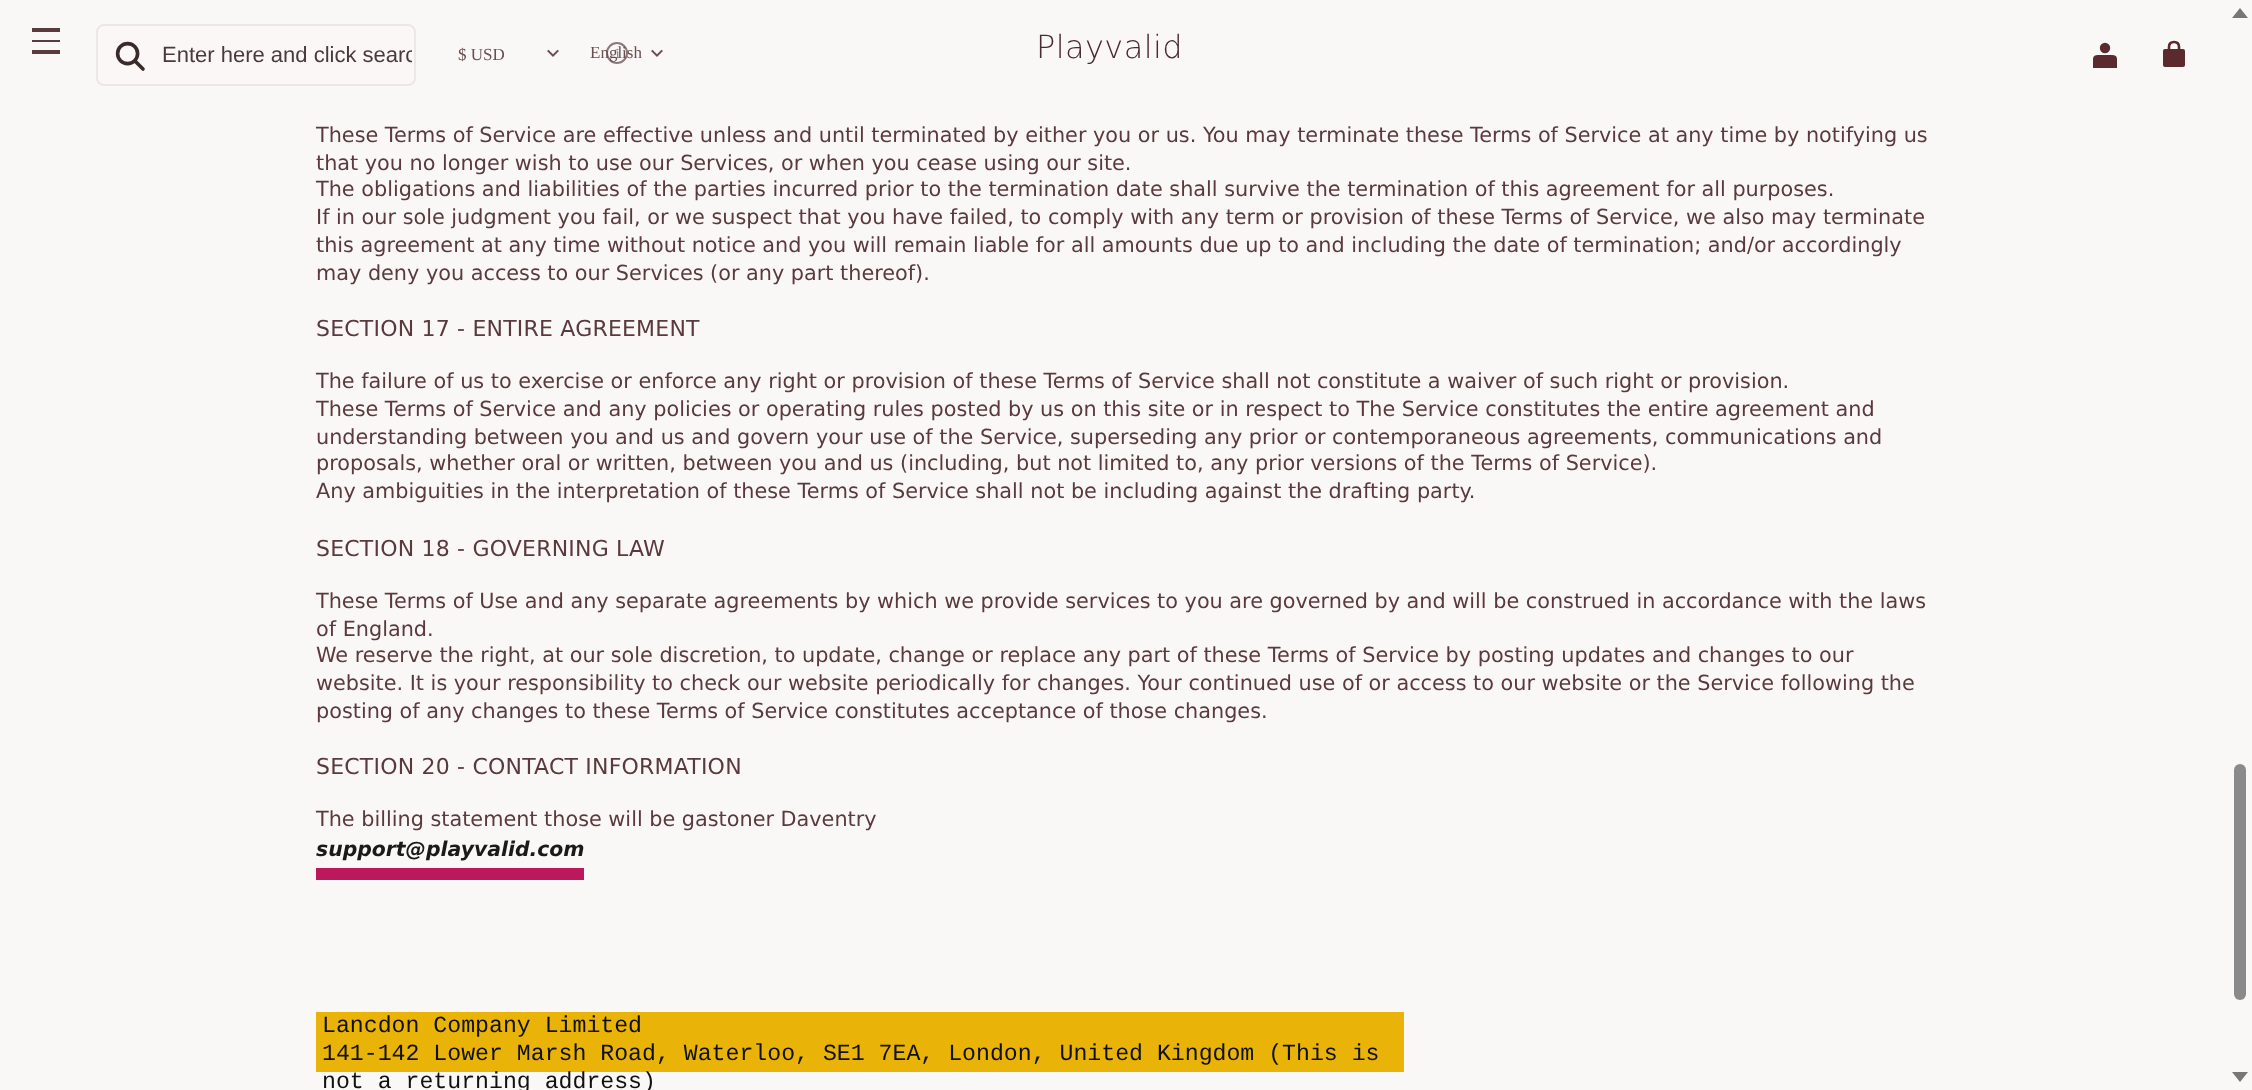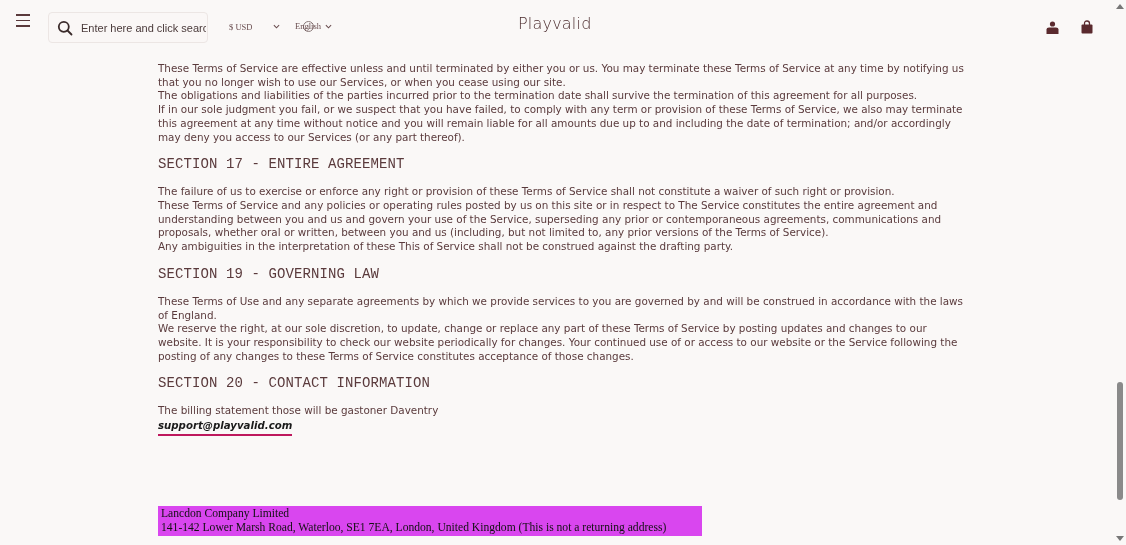--- a/index.html
+++ b/index.html
@@ -38,28 +38,28 @@
   }
   .account-icon { position:absolute; left:1046px; top:21px; width:13px; height:13px; cursor:pointer; }
   .bag-icon { position:absolute; left:1081px; top:20px; width:12px; height:14px; cursor:pointer; }
 
   .content {
     position:absolute; left:158px; top:62px; width:810px;
     font-family:"DejaVu Sans", sans-serif; font-size:10.4px; line-height:13.7px;
     color:#5a3a3c;
   }
   .content p { margin:0; }
-  .sec-title { margin-top:13.7px !important; margin-bottom:13.7px !important; font-size:14px; letter-spacing:0.1px;font-family:Liberation Mono, monospace; }
+  .sec-title { margin-top:13.7px !important; margin-bottom:13.7px !important; font-size:11px; letter-spacing:0.1px; }
   .email-link {
     display:inline-block; margin-top:1px; font-weight:bold; font-style:italic; color:#1a1a1a;
-    border-bottom:2px solid #be185d; padding-bottom:1px; font-size:10.2px; cursor:pointer; text-decoration:none;
+    border-bottom:6px solid #be185d; padding-bottom:1px; font-size:10.2px; cursor:pointer; text-decoration:none;
   }
   .address-box {
-    position:absolute; left:158px; top:506px; width:544px; height:30px; background:#d946ef;
-    font-family:Liberation Serif, serif; font-size:11.6px; line-height:13.8px; color:#111;
+    position:absolute; left:158px; top:506px; width:544px; height:30px; background:#eab308;
+    font-family:Liberation Mono, monospace; font-size:11.6px; line-height:13.8px; color:#111;
     padding:1px 0 0 3px; box-sizing:border-box;
   }
 
   .scrollbar { position:absolute; right:0; top:0; width:12px; height:545px; background:#faf8f7; }
   .scroll-up { position:absolute; left:2px; top:4px; width:0; height:0; border-left:4px solid transparent; border-right:4px solid transparent; border-bottom:5px solid #777; cursor:pointer; }
   .scroll-down { position:absolute; left:2px; bottom:4px; width:0; height:0; border-left:4px solid transparent; border-right:4px solid transparent; border-top:5px solid #777; cursor:pointer; }
   .scroll-thumb { position:absolute; left:3px; top:382px; width:6px; height:118px; background:#8a8a8a; border-radius:3px; cursor:pointer; }
 </style>
 </head>
 <body>
@@ -107,23 +107,23 @@
 </div>
 
 <div class="content">
   <p>These Terms of Service are effective unless and until terminated by either you or us. You may terminate these Terms of Service at any time by notifying us that you no longer wish to use our Services, or when you cease using our site.</p>
   <p>The obligations and liabilities of the parties incurred prior to the termination date shall survive the termination of this agreement for all purposes.</p>
   <p>If in our sole judgment you fail, or we suspect that you have failed, to comply with any term or provision of these Terms of Service, we also may terminate this agreement at any time without notice and you will remain liable for all amounts due up to and including the date of termination; and/or accordingly may deny you access to our Services (or any part thereof).</p>
 
   <p class="sec-title">SECTION 17 - ENTIRE AGREEMENT</p>
   <p>The failure of us to exercise or enforce any right or provision of these Terms of Service shall not constitute a waiver of such right or provision.</p>
   <p>These Terms of Service and any policies or operating rules posted by us on this site or in respect to The Service constitutes the entire agreement and understanding between you and us and govern your use of the Service, superseding any prior or contemporaneous agreements, communications and proposals, whether oral or written, between you and us (including, but not limited to, any prior versions of the Terms of Service).</p>
-  <p>Any ambiguities in the interpretation of these This of Service shall not be construed against the drafting party.</p>
+  <p>Any ambiguities in the interpretation of these Terms of Service shall not be including against the drafting party.</p>
 
-  <p class="sec-title">SECTION 19 - GOVERNING LAW</p>
+  <p class="sec-title">SECTION 18 - GOVERNING LAW</p>
   <p>These Terms of Use and any separate agreements by which we provide services to you are governed by and will be construed in accordance with the laws of England.</p>
 
   <p>We reserve the right, at our sole discretion, to update, change or replace any part of these Terms of Service by posting updates and changes to our website. It is your responsibility to check our website periodically for changes. Your continued use of or access to our website or the Service following the posting of any changes to these Terms of Service constitutes acceptance of those changes.</p>
 
   <p class="sec-title">SECTION 20 - CONTACT INFORMATION</p>
   <p>The billing statement those will be gastoner Daventry</p>
   <a class="email-link">support@playvalid.com</a>
 </div>
 
 <div class="address-box">

